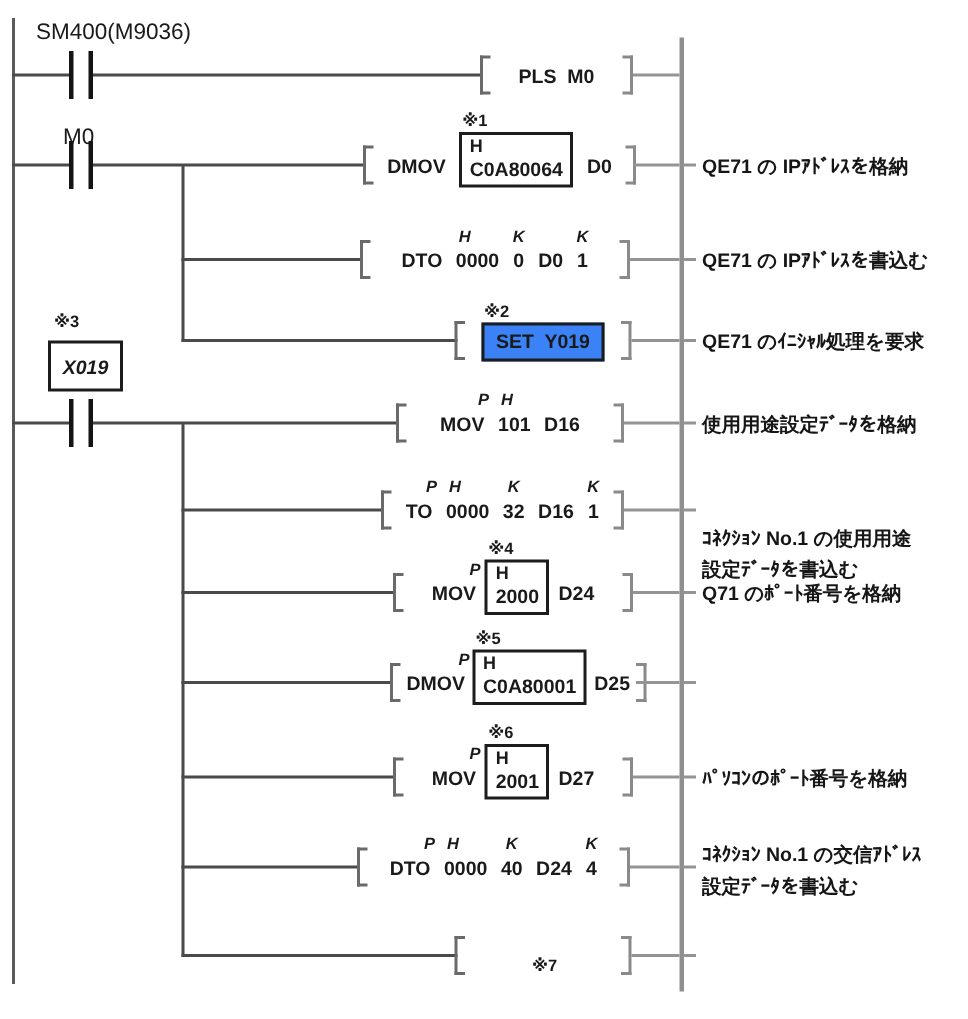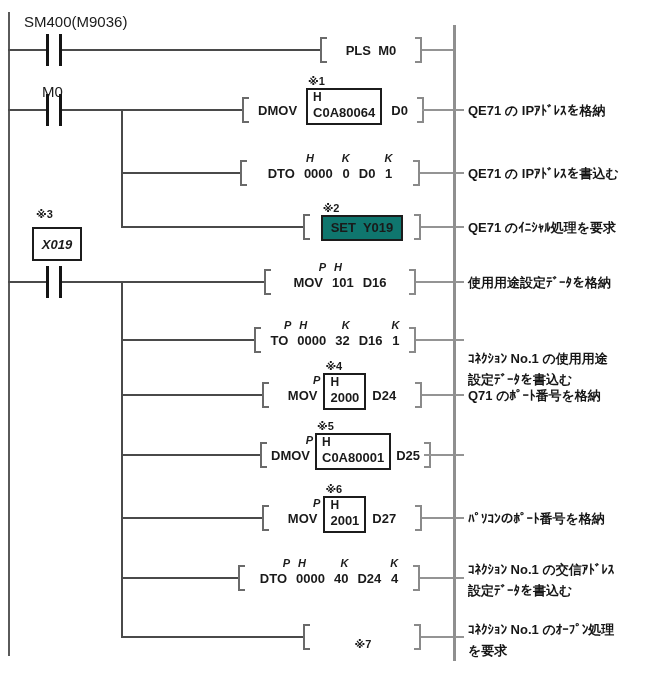--- a/index.html
+++ b/index.html
@@ -19,33 +19,33 @@
   .cbox{position:absolute;border:2px solid #1c1c1c;display:flex;align-items:center;justify-content:center;
         font-size:13px;font-weight:700;background:#fff;}
   .snote{position:absolute;font-size:11px;font-weight:700;}
   
   .instr{position:absolute;display:flex;align-items:flex-end;justify-content:space-between;
          font-weight:700;font-size:13px;}
   .lb,.rb{width:7px;height:26px;box-sizing:border-box;margin-bottom:-4px;flex:none;}
   .lb{border-left:2.5px solid #6a6a6a;border-top:2.5px solid #6a6a6a;border-bottom:2.5px solid #6a6a6a;}
   .rb{border-right:2.5px solid #8a8a8a;border-top:2.5px solid #8a8a8a;border-bottom:2.5px solid #8a8a8a;}
   .tokens{display:flex;align-items:flex-end;gap:9px;margin:0 auto;padding:0 4px;}
-  .tok{display:flex;flex-direction:column;align-items:flex-end;}
+  .tok{display:flex;flex-direction:column;align-items:center;}
   .tok .top{font-size:11px;line-height:13px;height:13px;font-weight:700;white-space:pre;}
   .tok .top.pr{align-self:flex-end;margin-right:-3px;}
   .tok .top.hl{align-self:flex-start;margin-left:2px;}
   .tok .main{font-size:13px;line-height:17px;white-space:pre;}
   .boxtok{display:flex;flex-direction:column;align-items:flex-start;margin-bottom:-6px;}
   .boxtok .note{font-size:11px;font-weight:700;line-height:13px;height:13px;margin-left:2px;}
   .vbox{border:2px solid #1c1c1c;padding:0 5px 2px 5px;display:flex;flex-direction:column;
         align-items:flex-start;background:#fff;}
   .vbox .h{font-size:12px;line-height:15px;}
   .vbox .val{font-size:13px;line-height:16px;white-space:pre;}
   .setbox{border:2px solid #1c1c1c;padding:3px 8px 4px 8px;font-size:13px;font-weight:700;
-          white-space:pre;background:#0f766e;}
+          white-space:pre;background:#3b82f6;}
   
   .comment{position:absolute;left:468px;font-size:13px;font-weight:600;line-height:21px;
            white-space:pre;color:#161616;}
 </style>
 </head>
 <body>
 
 <div class="canvas">
 
   <div class="rail-l" style="left:8px;top:12px;height:644px;"></div>
@@ -304,15 +304,14 @@
   <div class="wh" style="left:121px;top:636px;width:184px;"></div>
   <div class="instr" style="left:303px;width:118px;bottom:33px;">
     <span class="lb"></span>
     <span class="boxtok" style="margin:0 auto -5px auto;">
       <span class="note">※7</span>
     </span>
     <span class="rb"></span>
   </div>
   <div class="wh gray" style="left:421px;top:636px;width:32px;"></div>
   <div class="wh gray" style="left:455px;top:636px;width:9px;"></div>
-  <div class="comment" style="top:619px;"><span>ｺﾈｸｼｮﾝ No.1 のｵｰﾌﾟﾝ処理</span><br><span>を要求</span></div>
 
 </div>
 
 </body></html>

